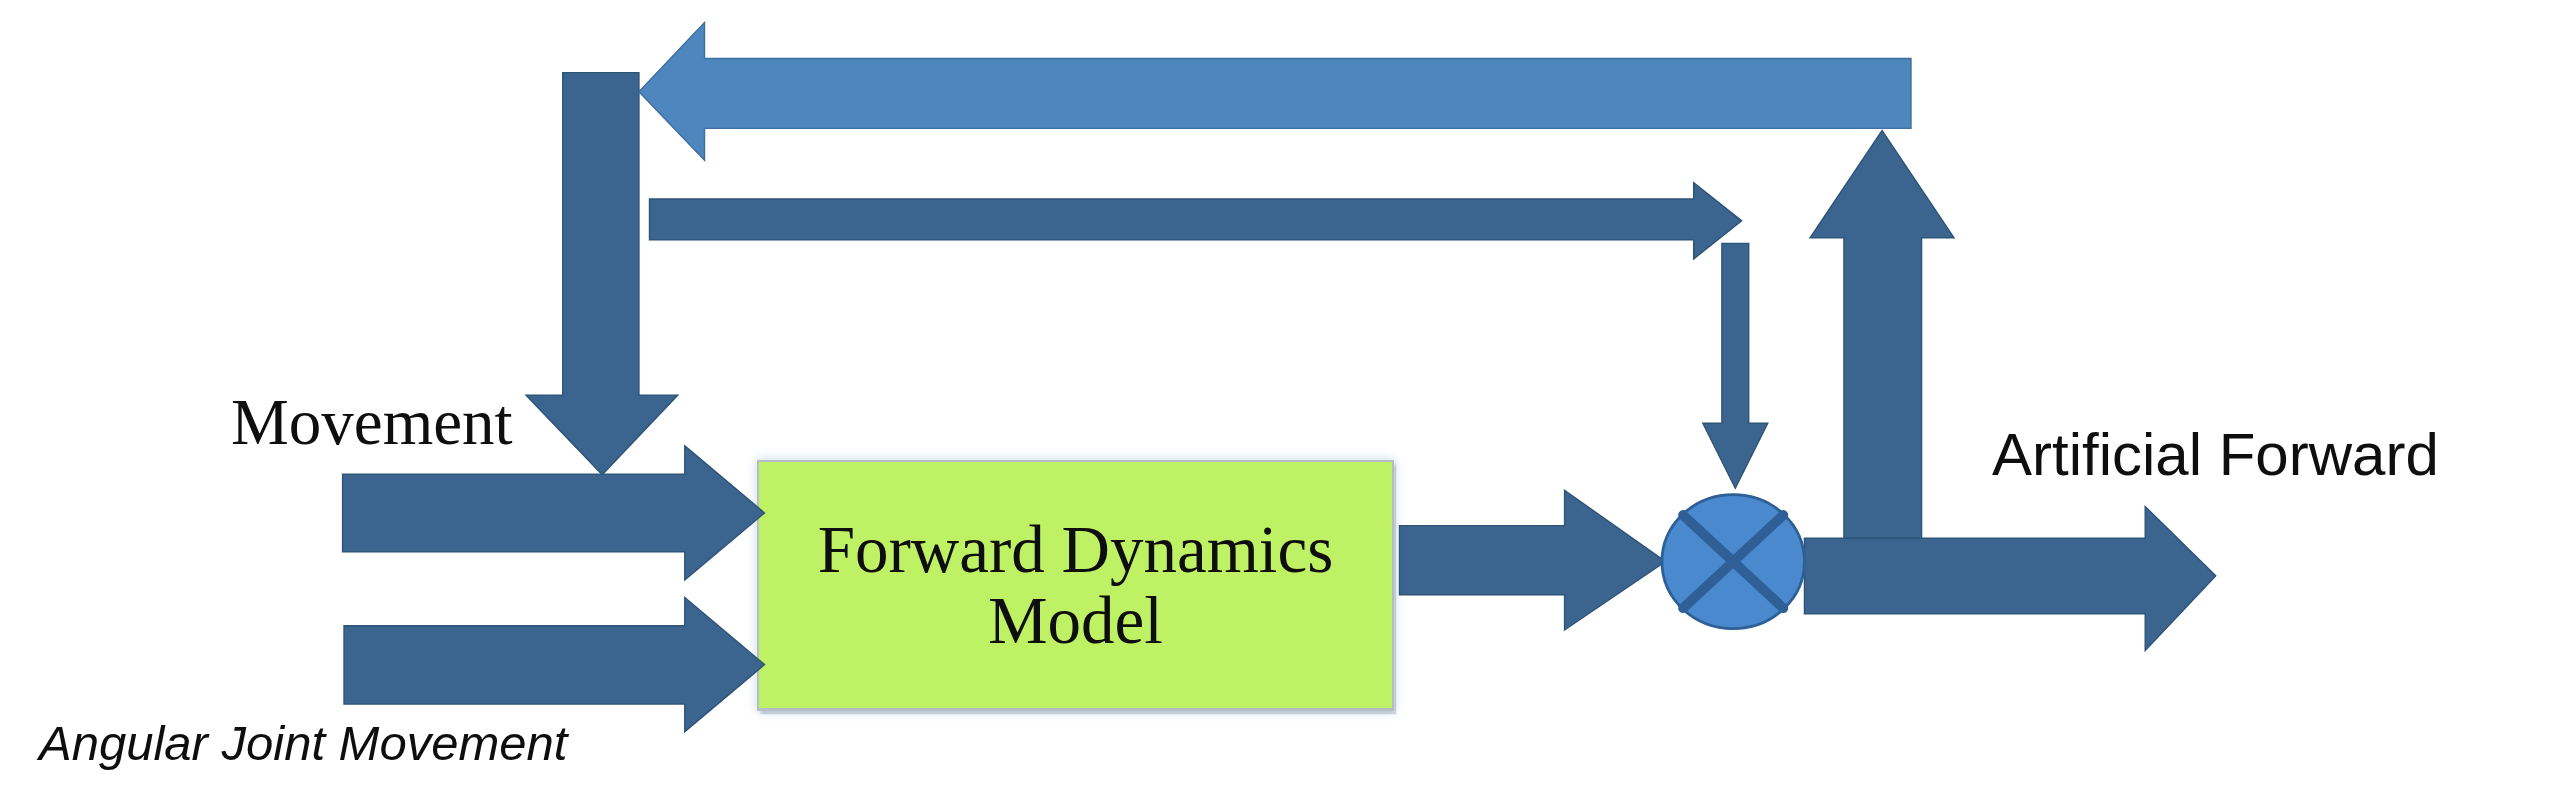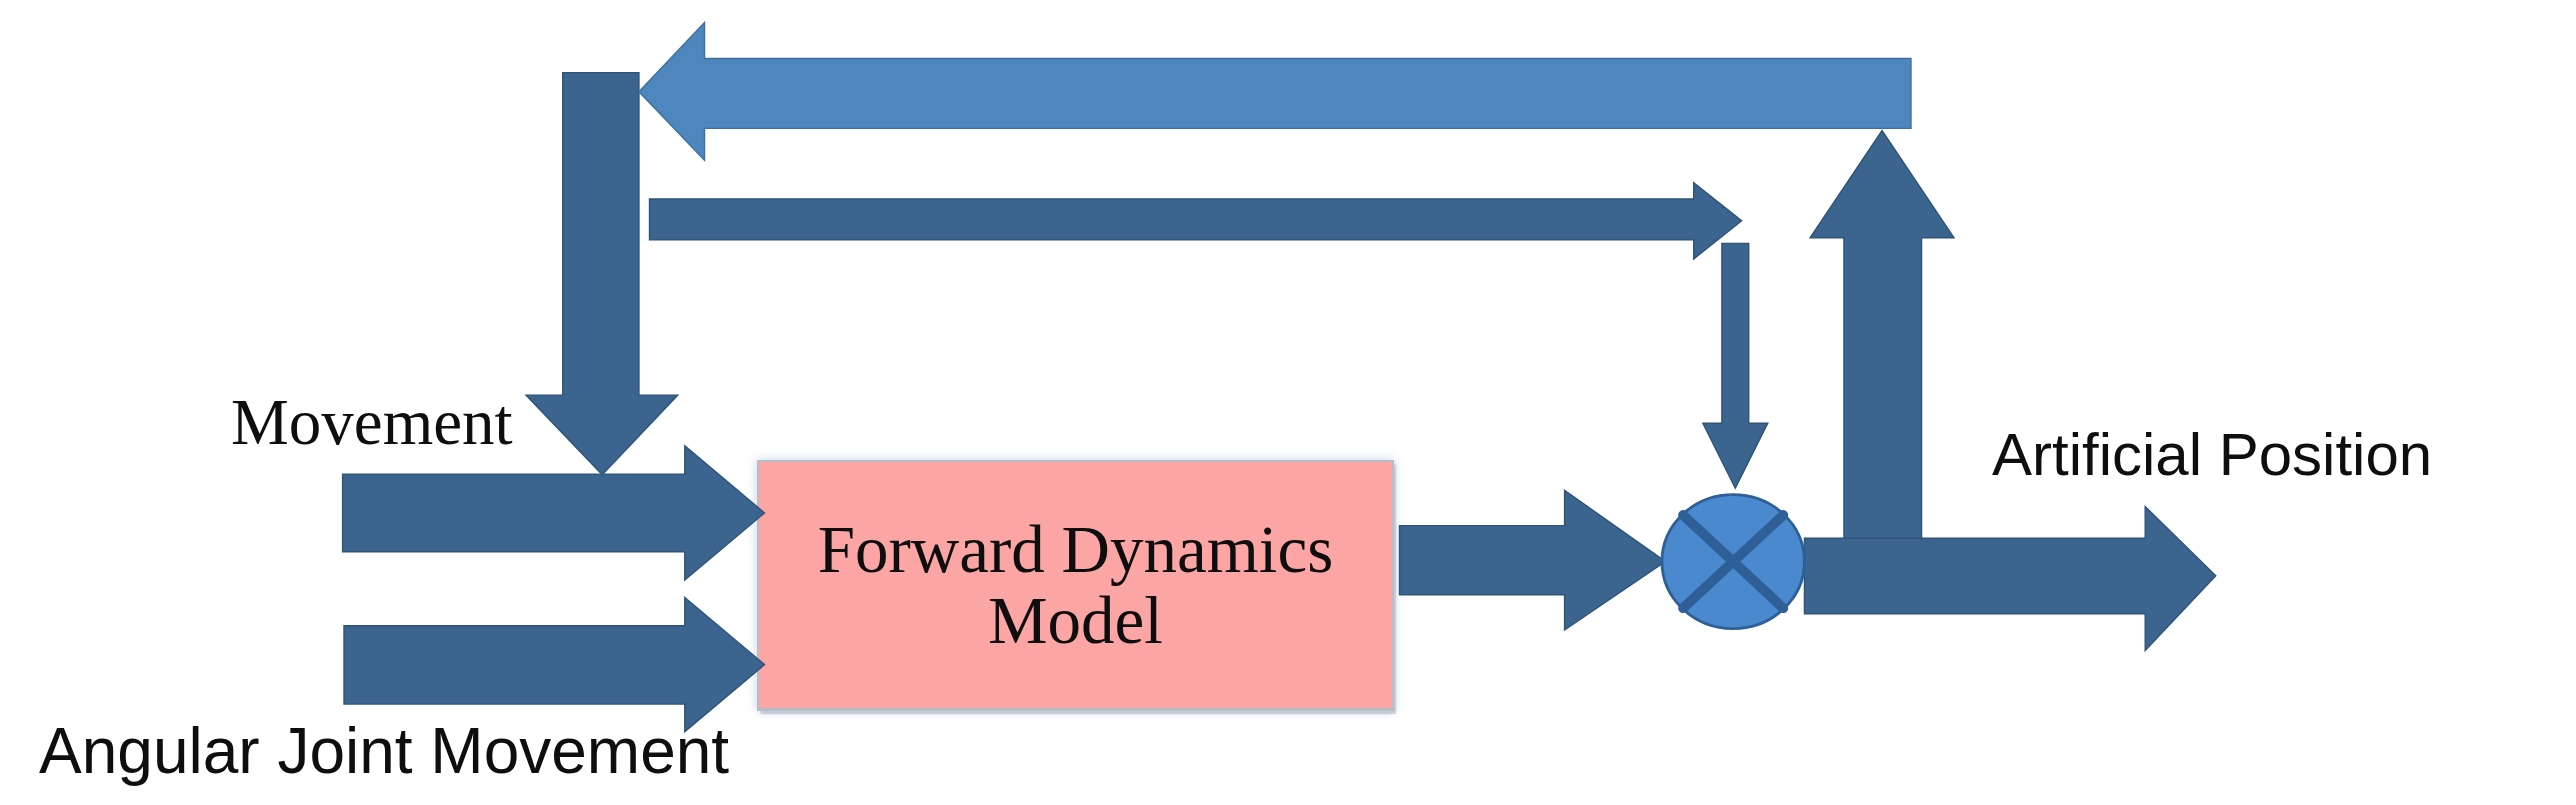--- a/index.html
+++ b/index.html
@@ -38,37 +38,37 @@
     position:absolute;
     color:#0e0e0e;
     white-space:nowrap;
     line-height:1;
   }
   .label-serif{
     font-family:"Liberation Serif","DejaVu Serif",serif;
     font-size:65px;
     left:231px;top:390px;
   }
-  .label-angular{font-size:64px;left:39px;top:719px;}
+  .label-angular{font-size:49px;left:39px;top:719px;font-style:italic;}
   .label-artificial{font-size:60px;left:1992px;top:425px;}
 </style>
 </head>
 <body>
 
 <div class="canvas">
 
-  <div class="model-box" style="background:#fca5a5;">
+  <div class="model-box" style="background:#bef264;">
     <div class="model-box-label">Forward Dynamics Model</div>
   </div>
 
   <div class="diagram-label label-serif">Movement</div>
 
   <div class="diagram-label label-angular">Angular Joint Movement</div>
 
-  <div class="diagram-label label-artificial">Artificial Position</div>
+  <div class="diagram-label label-artificial">Artificial Forward</div>
 
   <svg class="arrow-layer" viewBox="0 0 3650 1141">
 
     <polygon class="arrow-dark" points="797,103 905,103 905,560 960,560 853,673 745,560 797,560" fill="#3b648f"></polygon>
 
     <polygon class="arrow-light" points="905,130 998,32 998,83 2708,83 2708,182 998,182 998,227" fill="#4d87bd"></polygon>
 
     <polygon class="arrow-dark" points="2440,345 2478,345 2478,600 2505,600 2459,692 2413,600 2440,600" fill="#3b648f"></polygon>
 
     <polygon class="arrow-dark" points="920,282 2400,282 2400,259 2468,313 2400,367 2400,340 920,340" fill="#3b648f"></polygon>

